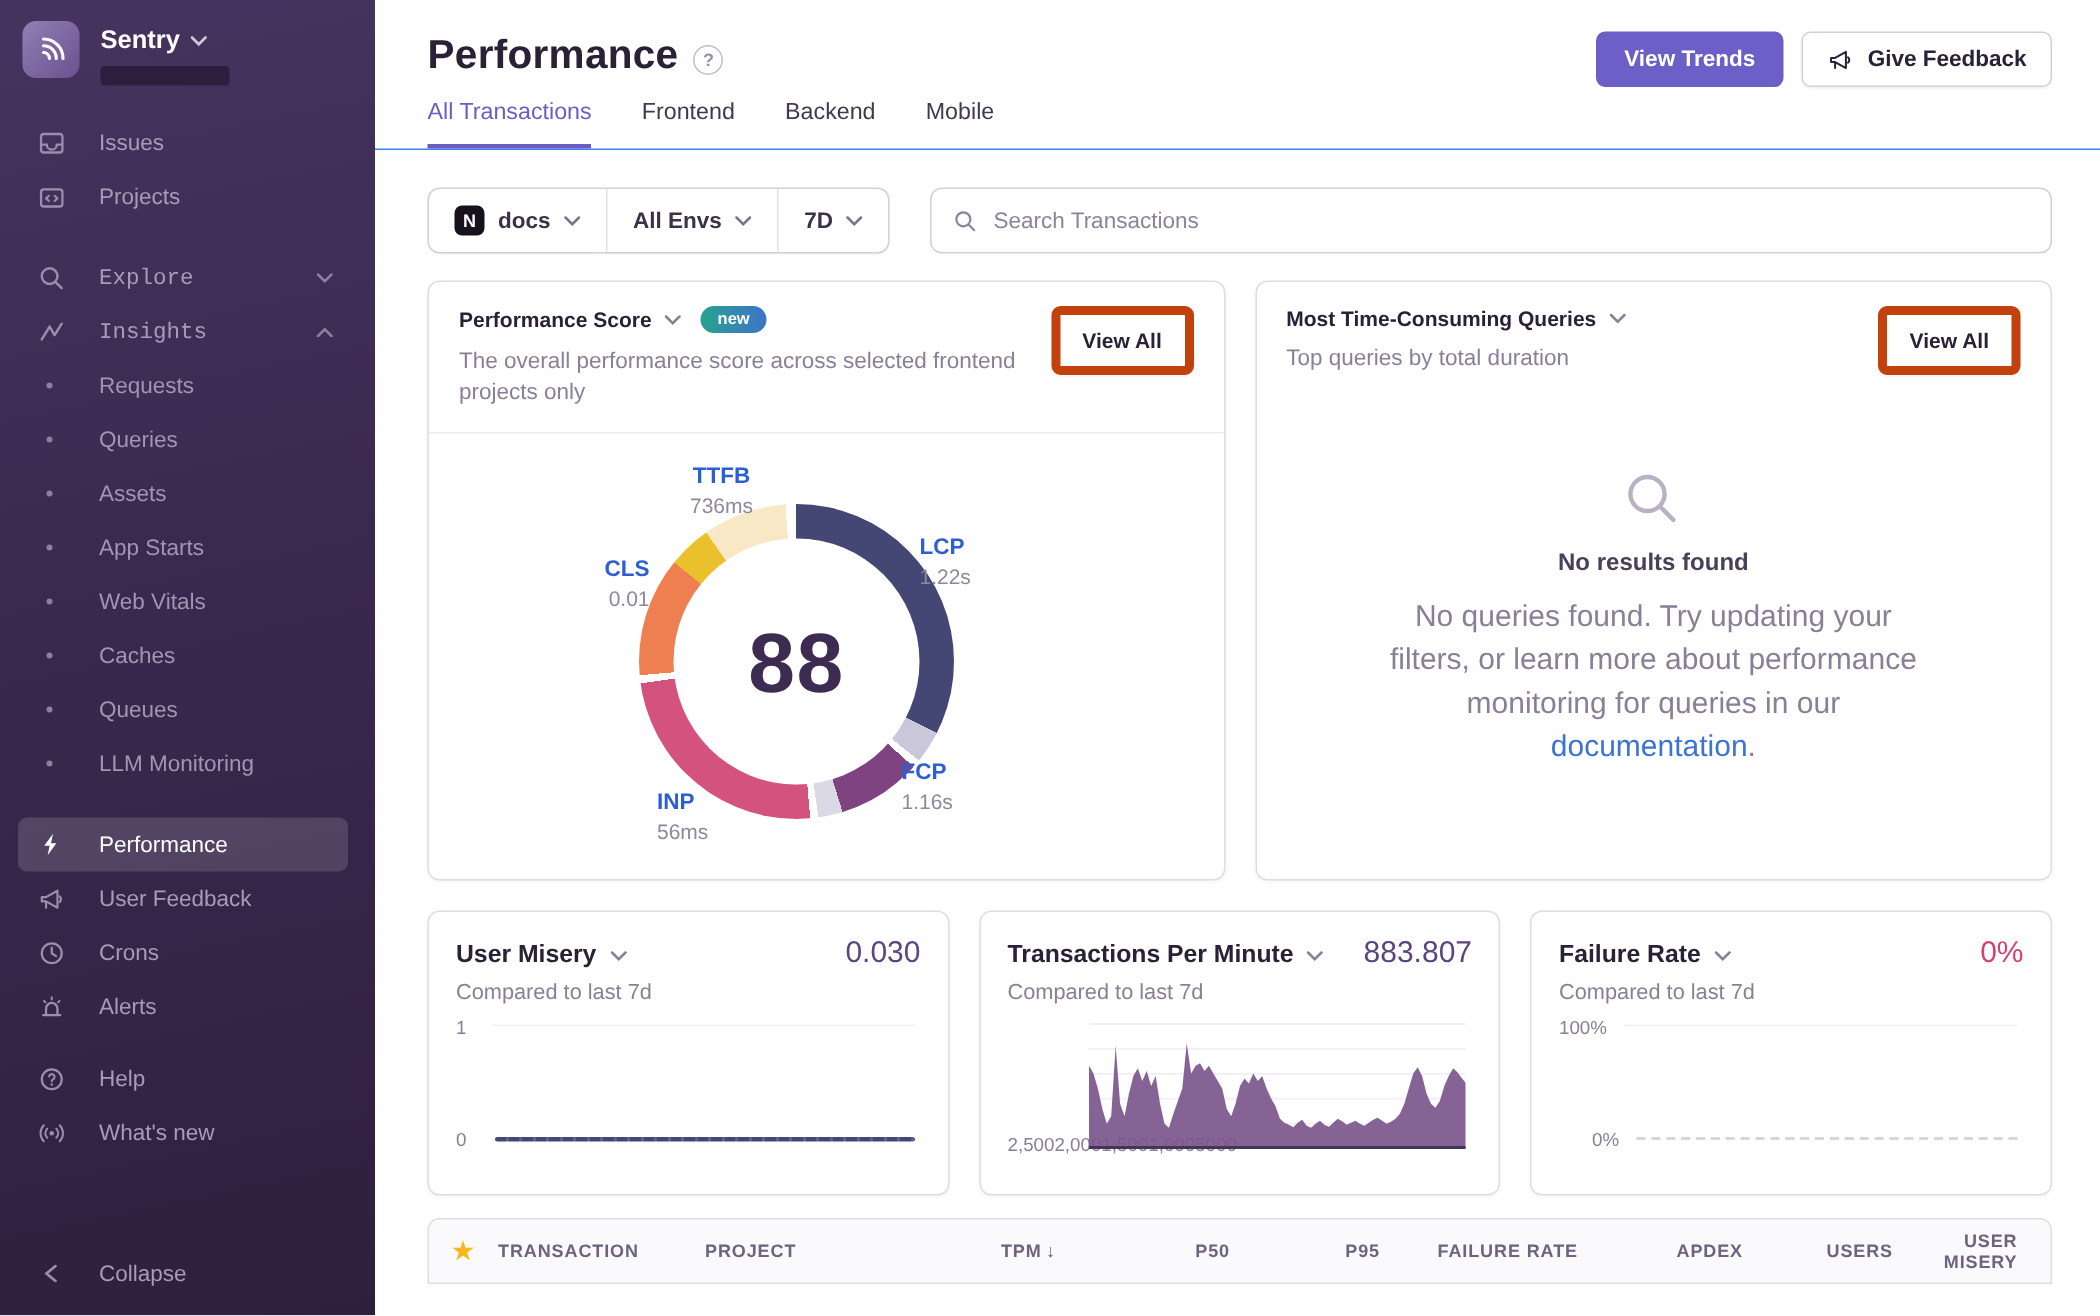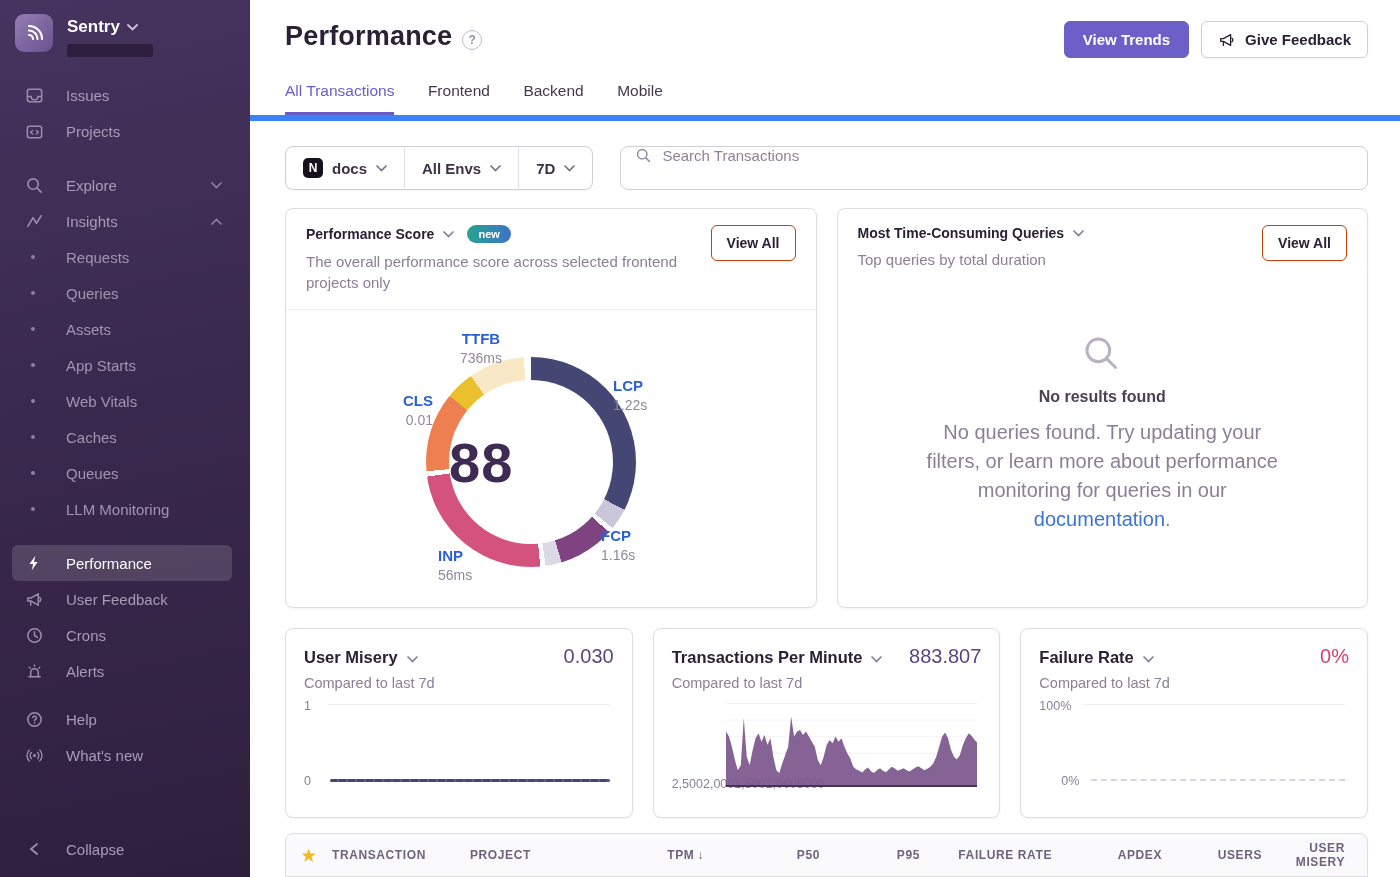--- a/index.html
+++ b/index.html
@@ -13,70 +13,70 @@
     color:#a99bb8; overflow:hidden; }
   .logo-row { display:flex; align-items:flex-start; padding:14px 16px 0 15px; }
   .logo-tile { width:38px; height:38px; border-radius:9px;
     background:linear-gradient(135deg,#937fb4,#6a5190); display:flex; align-items:center; justify-content:center; flex:0 0 auto; }
   .org-block { margin-left:14px; padding-top:3px; }
   .org-name { display:flex; align-items:center; gap:7px; color:#fff; font-size:17px; font-weight:700; }
   .org-sub { margin-top:7px; width:86px; height:13px; border-radius:3px; background:#2c1e3c; }
   .nav { margin-top:20px; }
   .nav-item { display:flex; align-items:center; height:36px; padding-left:24px; font-size:15px; color:#a99bb8; cursor:pointer; }
   .nav-item .ico { width:20px; height:20px; margin-right:22px; display:flex; align-items:center; justify-content:center; color:#9c8dad; }
-  .nav-item .grow { flex:1; }
+  .nav-item .grow { flex:1;font-family:Liberation Mono, monospace; }
   .nav-item .chev { margin-right:28px; color:#8d7f9e; }
   .nav-sub { display:flex; align-items:center; height:36px; padding-left:31px; font-size:15px; color:#a294b2; cursor:pointer; }
   .nav-sub .dot { width:4px; height:4px; border-radius:50%; background:#8d7f9e; margin-right:31px; }
   .gap-md { height:18px; } .gap-sm { height:12px; }
   .nav-item.active { background:rgba(255,255,255,0.14); color:#fff; border-radius:6px; margin:0 18px 0 12px; padding-left:12px; height:30px; }
   .nav-item.active .ico { color:#fff; }
   .tools .nav-item { height:36px; }
   .collapse-row { position:absolute; bottom:10px; left:0; width:100%; }
 
   
   .main { position:absolute; left:250px; top:0; width:1150px; height:877px; background:#fff; }
   .page-head { display:flex; align-items:flex-start; padding:21px 32px 0 35px; }
   .page-title { font-size:27px; font-weight:700; color:#2a2136; letter-spacing:.2px; }
   .help-badge { width:20px; height:20px; border-radius:50%; border:1.5px solid #c3bbce; color:#9a90a6;
     font-size:12px; font-weight:700; display:flex; align-items:center; justify-content:center; margin:9px 0 0 10px; }
   .head-actions { margin-left:auto; display:flex; gap:12px; }
   .btn { height:37px; border-radius:6px; font-size:15px; font-weight:700; display:inline-flex; align-items:center; gap:9px; cursor:pointer; }
   .btn-primary { background:#6c5fc7; color:#fff; padding:0 18px; border:1px solid #6c5fc7; }
   .btn-default { background:#fff; color:#2a2136; padding:0 16px; border:1px solid #d4cdda; box-shadow:0 1px 2px rgba(43,34,51,.05); }
 
-  .tabs-wrap { margin-top:24px; border-bottom:6px solid #3b82f6; padding-left:35px; }
+  .tabs-wrap { margin-top:8px; border-bottom:1px solid #3b82f6; padding-left:35px; }
   .tab { display:inline-block; margin-right:29px; padding-bottom:12px; font-size:15.5px; color:#43384e; cursor:pointer; }
   .tab.active { color:#6a5dc6; border-bottom:3px solid #6a5dc6; font-weight:400; }
 
   .filters { display:flex; gap:27px; margin:25px 32px 0 35px; }
   .segmented { display:inline-flex; align-items:stretch; border:1px solid #d4cdda; border-radius:8px; height:44px; background:#fff; box-shadow:0 1px 2px rgba(43,34,51,.04); }
   .segment { display:flex; align-items:center; gap:9px; padding:0 17px; font-size:15px; font-weight:700; color:#3c3147; cursor:pointer; }
   .segment + .segment { border-left:1px solid #e4dfe9; }
   .chip-n { width:20px; height:20px; border-radius:5px; background:#17111c; color:#fff; font-size:12px; font-weight:800; display:flex; align-items:center; justify-content:center; }
   .chev-sm { color:#7d7289; display:flex; }
-  .search-box { flex:1; height:44px; border:1px solid #d4cdda; border-radius:8px; display:flex; align-items:flex-start; padding:0 14px; gap:10px; background:#fff; }
+  .search-box { flex:1; height:44px; border:1px solid #d4cdda; border-radius:8px; display:flex; align-items:center; padding:0 14px; gap:10px; background:#fff; }
   .search-box input { border:none; outline:none; flex:1; font-size:15px; color:#3c3147; font-family:inherit; background:transparent; }
   .search-box input::placeholder { color:#8d8398; }
   .search-ico { color:#8d8398; display:flex; }
 
   .row1 { display:flex; gap:20px; margin:18px 32px 0 35px; }
   .card { background:#fff; border:1px solid #e0dce5; border-radius:8px; box-shadow:0 1px 3px rgba(43,34,51,.05); }
   .card-lg { flex:1; height:400px; position:relative; }
   .card-head { position:relative; padding:16px 20px 0 20px; }
   .card-head.bordered { border-bottom:1px solid #edeaf1; padding-bottom:16px; }
   .card-title-row { display:flex; align-items:center; gap:9px; }
   .card-title { font-size:14px; font-weight:700; color:#2a2136; }
   .badge-new { margin-left:4px; background:linear-gradient(90deg,#27a38f,#3e73c9); color:#fff; font-size:11px; font-weight:700; padding:3px 11px; border-radius:10px; }
-  .view-all { position:absolute; right:20px; top:16px; background:#fff; border:1px solid #c2410c; border-radius:6px; padding:9px 15px; font-size:14px; font-weight:700; color:#2a2136; cursor:pointer; box-shadow:0 1px 2px rgba(43,34,51,.04); }
+  .view-all { position:absolute; right:20px; top:16px; background:#fff; border:6px solid #c2410c; border-radius:6px; padding:9px 15px; font-size:14px; font-weight:700; color:#2a2136; cursor:pointer; box-shadow:0 1px 2px rgba(43,34,51,.04); }
   .card-sub { margin-top:8px; font-size:15px; color:#8a7f96; max-width:372px; line-height:1.4; }
 
   .donut-wrap { position:relative; height:290px; }
   .donut { position:absolute; left:140px; top:47px; width:210px; height:210px; border-radius:50%; }
-  .donut-hole { position:absolute; left:163px; top:70px; width:164px; height:164px; border-radius:50%; background:#fff; display:flex; align-items:center; }
+  .donut-hole { position:absolute; left:163px; top:70px; width:164px; height:164px; border-radius:50%; background:#fff; display:flex; align-items:center; justify-content:center; }
   .donut-score { font-size:56px; font-weight:700; color:#3e2b52; letter-spacing:1px; }
   .metric { position:absolute; line-height:1.25; }
   .metric .m-label { font-size:15px; font-weight:700; color:#2b5fd3; }
   .metric .m-value { font-size:14px; color:#8f879b; margin-top:1px; }
   .m-ttfb { left:150px; top:20px; width:90px; text-align:center; }
   .m-lcp  { left:327px; top:67px; }
   .m-cls  { left:67px; top:82px; width:80px; text-align:right; }
   .m-inp  { left:152px; top:237px; }
   .m-fcp  { left:315px; top:217px; }
 

